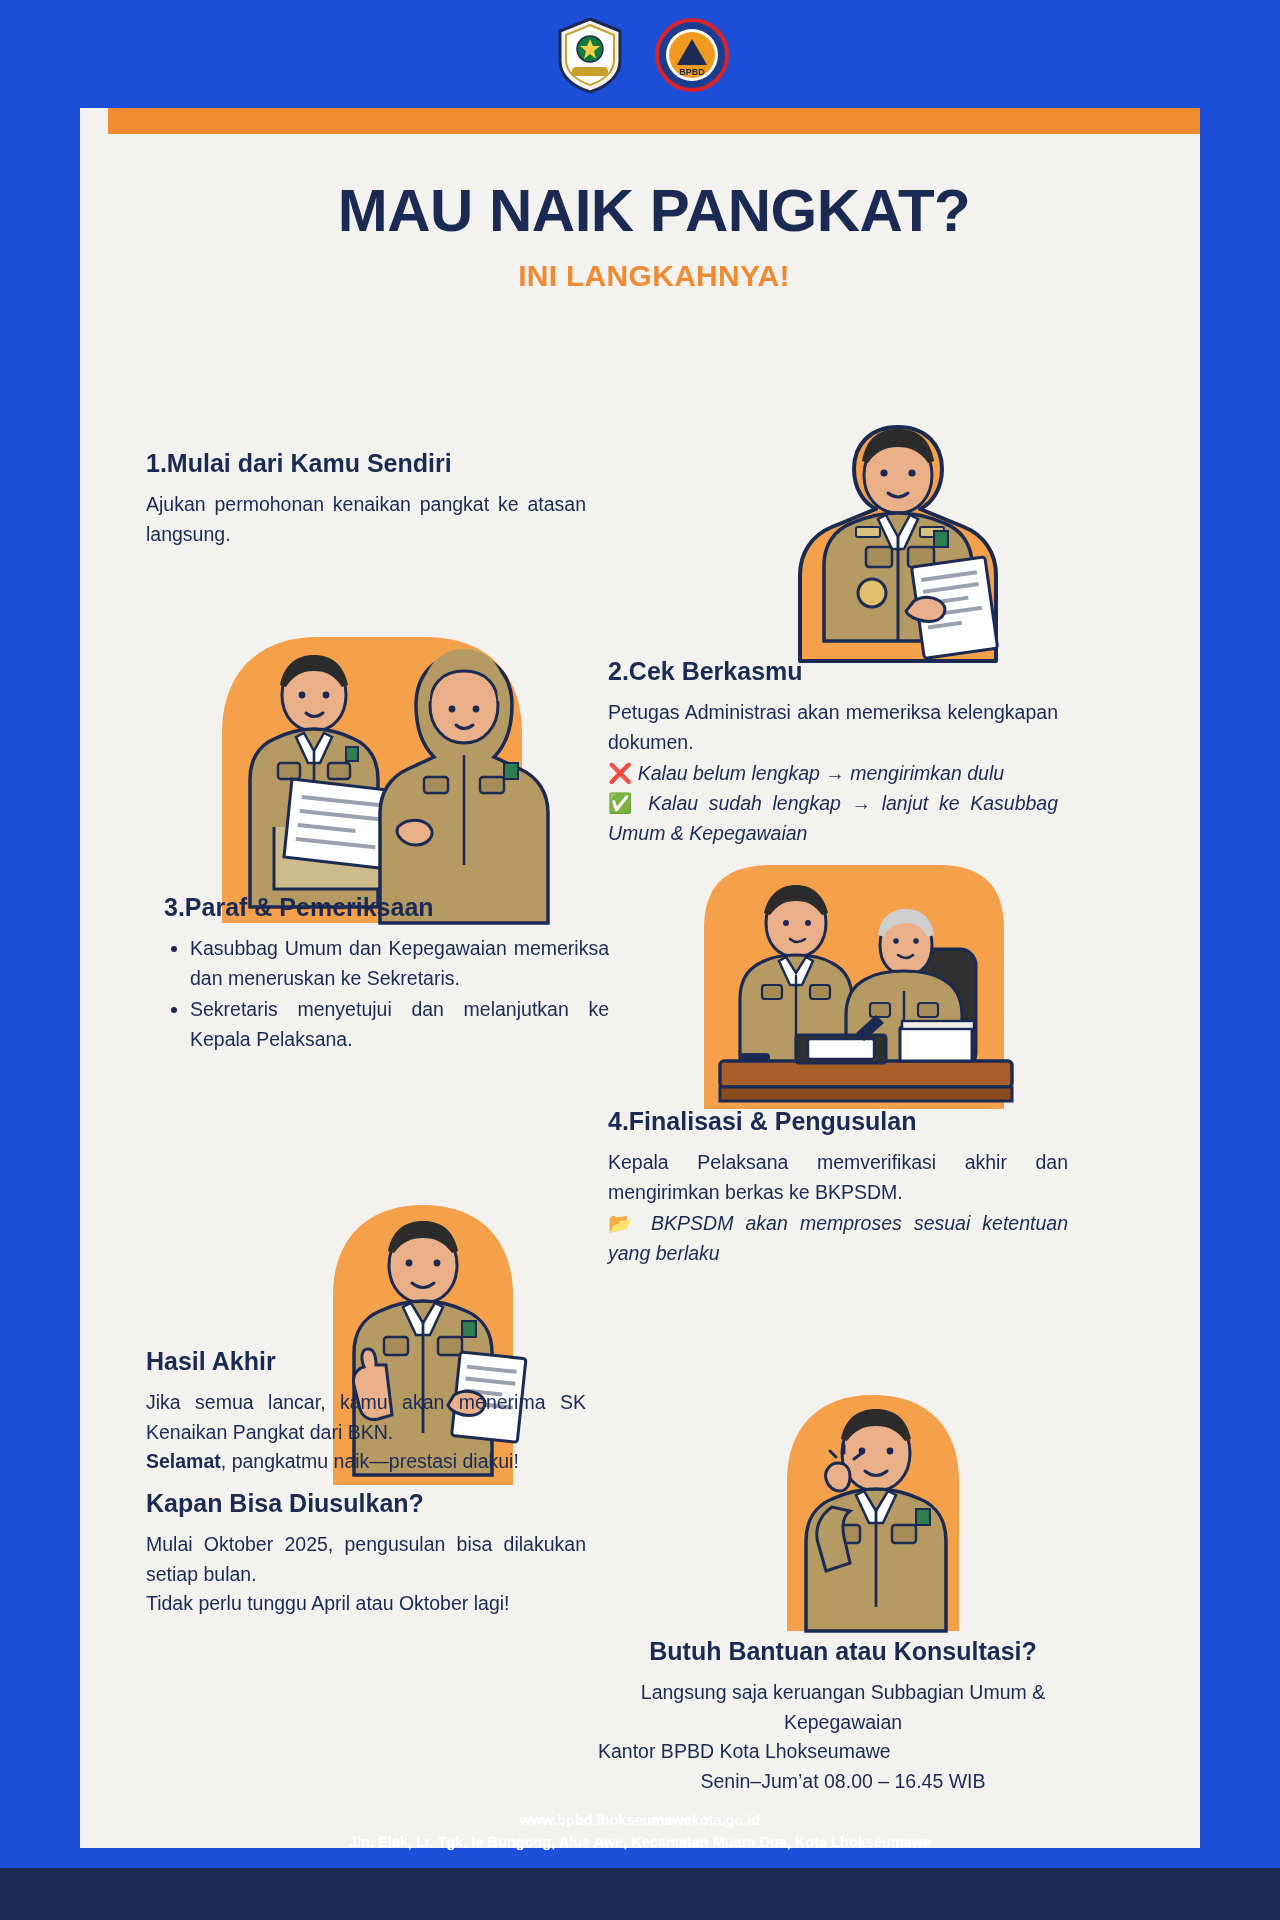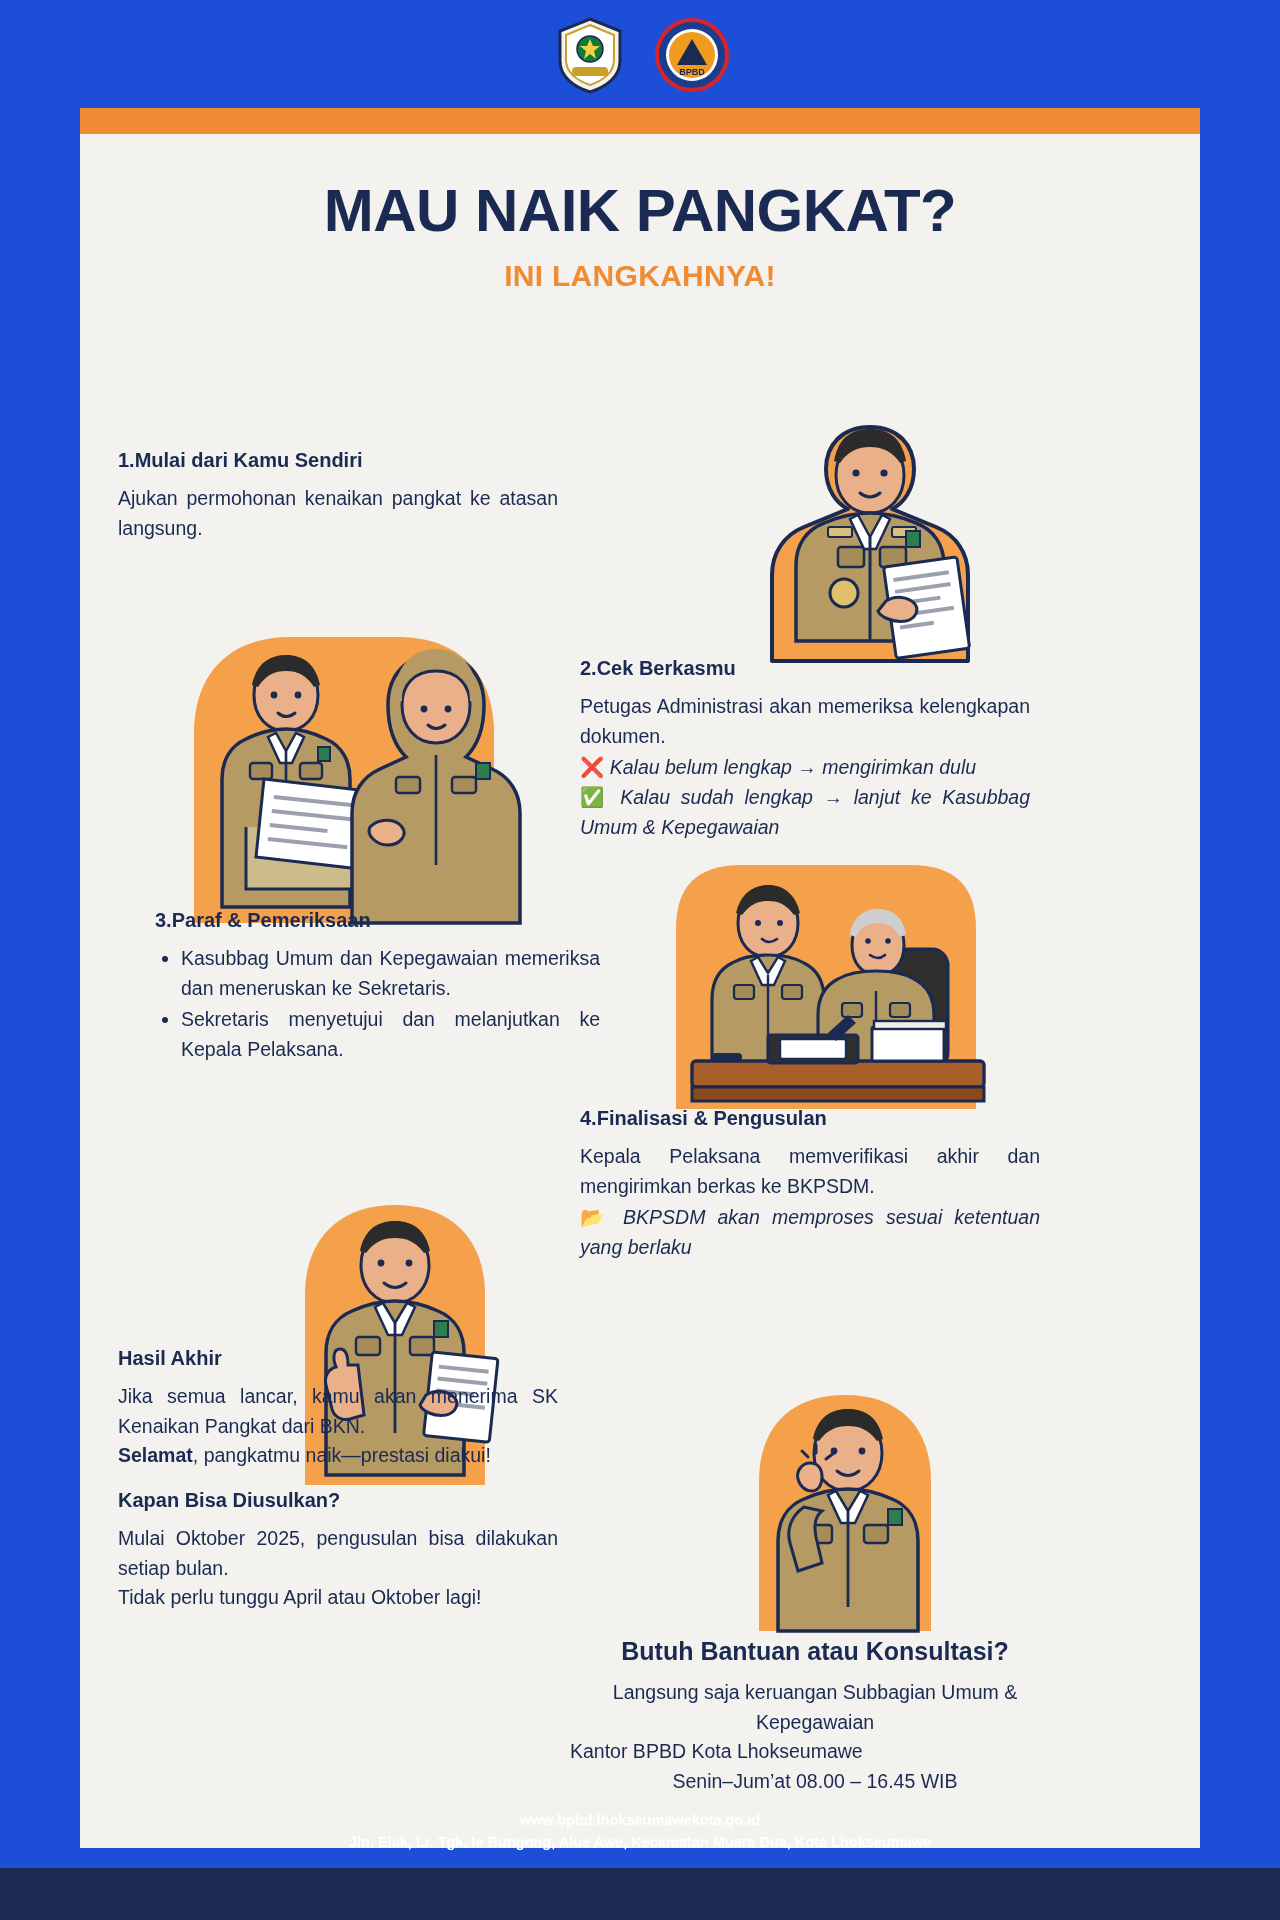--- a/index.html
+++ b/index.html
@@ -33,20 +33,21 @@
   .logo svg { display: block; }
 
   
   .card {
     position: absolute;
     left: 80px;
     top: 108px;
     width: 1120px;
     height: 1740px;
     background: #f3f2ee;
+    padding-left: 28px;
   }
   .card-top-bar {
     height: 26px;
     background: #ef8b33;
   }
 
   
   .title {
     text-align: center;
     color: #1b2a52;
@@ -68,21 +69,21 @@
   .content {
     position: relative;
     margin-top: 44px;
     padding: 0 38px;
   }
   .step {
     position: absolute;
     color: #1b2a52;
   }
   .step h3 {
-    font-size: 20px;
+    font-size: 25px;
     font-weight: 800;
     color: #1b2a52;
     margin-bottom: 12px;
   }
   .step p, .step ul {
     font-size: 19.5px;
     line-height: 1.52;
     color: #1b2a52;
     text-align: justify;
   }
@@ -241,21 +242,21 @@
         <p style="margin-top:2px;">
           <span class="emoji">❌</span>
           <span class="ital">Kalau belum lengkap → mengirimkan dulu</span>
         </p>
         <p>
           <span class="emoji">✅</span>
           <span class="ital">Kalau sudah lengkap → lanjut ke Kasubbag Umum &amp; Kepegawaian</span>
         </p>
       </div>
 
-      <div class="step" style="left:56px; top:572px; width:445px;margin-left:19px;">
+      <div class="step" style="left:56px; top:556px; width:445px;">
         <h3>3.Paraf &amp; Pemeriksaan</h3>
         <ul>
           <li>Kasubbag Umum dan Kepegawaian memeriksa dan meneruskan ke Sekretaris.</li>
           <li> Sekretaris menyetujui dan melanjutkan ke Kepala Pelaksana.</li>
         </ul>
       </div>
 
       <div class="art" style="left:592px; top:520px;">
         <svg width="330" height="300" viewBox="0 0 330 300">
           <path d="M70 8 c-46 0 -66 22 -66 64 l0 180 300 0 0-180 c0-42 -20-64 -66-64z" fill="#f5a04a"></path>

